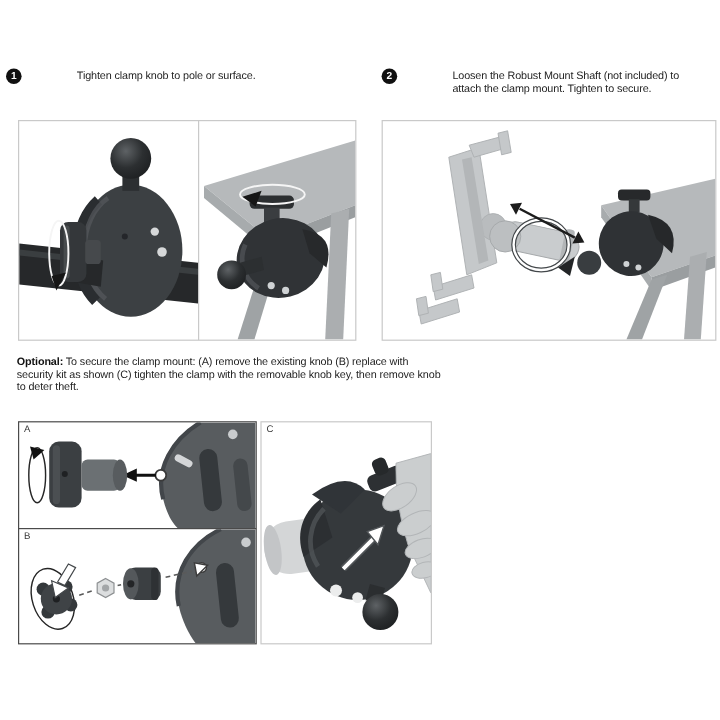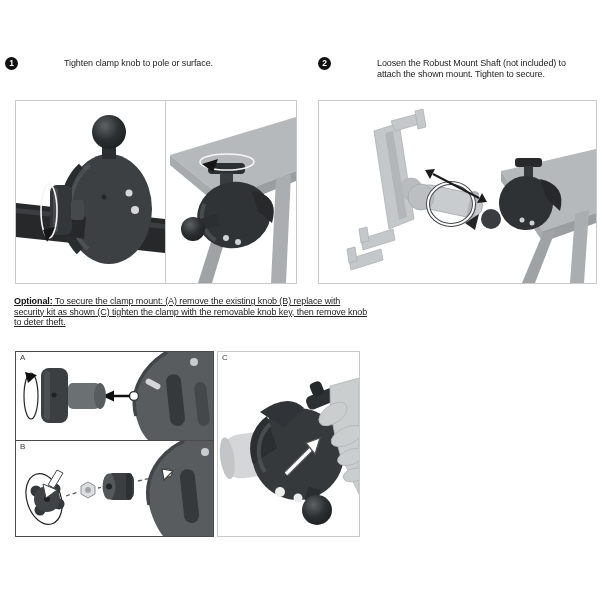--- a/index.html
+++ b/index.html
@@ -23,21 +23,21 @@
 
 <div id="page">
 
   <div class="abs step-row" style="left:5px;top:57px;width:300px;">
     <div class="badge">1</div>
     <div class="step-text">Tighten clamp knob to pole or surface.</div>
   </div>
 
   <div class="abs step-row" style="left:318px;top:57px;width:272px;">
     <div class="badge">2</div>
-    <div class="step-text">Loosen the Robust Mount Shaft (not included) to attach the shown mount. Tighten to secure.</div>
+    <div class="step-text">Loosen the Robust Mount Shaft (not included) to attach the clamp mount. Tighten to secure.</div>
   </div>
 
   <div class="abs frame-light" style="left:15px;top:100px;width:151px;height:184px;">
     <svg width="149" height="182" viewBox="0 0 149 182">
       <defs>
         <radialGradient id="ball1" cx="38%" cy="32%" r="75%">
           <stop offset="0%" stop-color="#5e6265"></stop>
             <stop offset="55%" stop-color="#2c2f31"></stop>
             <stop offset="100%" stop-color="#1d1f21"></stop>
         </radialGradient>
@@ -140,21 +140,21 @@
       <ellipse cx="132" cy="103" rx="23" ry="21" fill="none" stroke="#43474a" stroke-width="4"></ellipse>
       <ellipse cx="132" cy="103" rx="23" ry="21" fill="none" stroke="#ffffff" stroke-width="2"></ellipse>
       <polygon points="146,122 160,113 156,129" fill="#232527"></polygon>
 
       <line x1="114" y1="73" x2="160" y2="97" stroke="#1c1c1c" stroke-width="2"></line>
       <polygon points="106,69 116,68 111,78" fill="#1c1c1c"></polygon>
       <polygon points="168,101 158,102 163,92" fill="#1c1c1c"></polygon>
     </svg>
   </div>
 
-  <div class="abs optional" style="left:14px;top:296px;width:358px;text-decoration:underline;">
+  <div class="abs optional" style="left:14px;top:296px;width:358px;">
     <b>Optional:</b><span> To secure the clamp mount: (A) remove the existing knob (B) replace with security kit as shown (C) tighten the clamp with the removable knob key, then remove knob to deter theft.</span>
   </div>
 
   <div class="abs frame-dark" style="left:15px;top:351px;width:199px;height:90px;">
     <span class="panel-letter">A</span>
     <svg width="197" height="88" viewBox="0 0 197 88">
 
       <path d="M151,0 C128,14 113,38 120,64 C123,76 127,83 132,88 L197,88 L197,0 Z" fill="#585c5f"></path>
       <path d="M151,0 C128,14 113,38 120,64" stroke="#42464a" stroke-width="3.5" fill="none"></path>
       <g transform="rotate(-6 160 48)">

